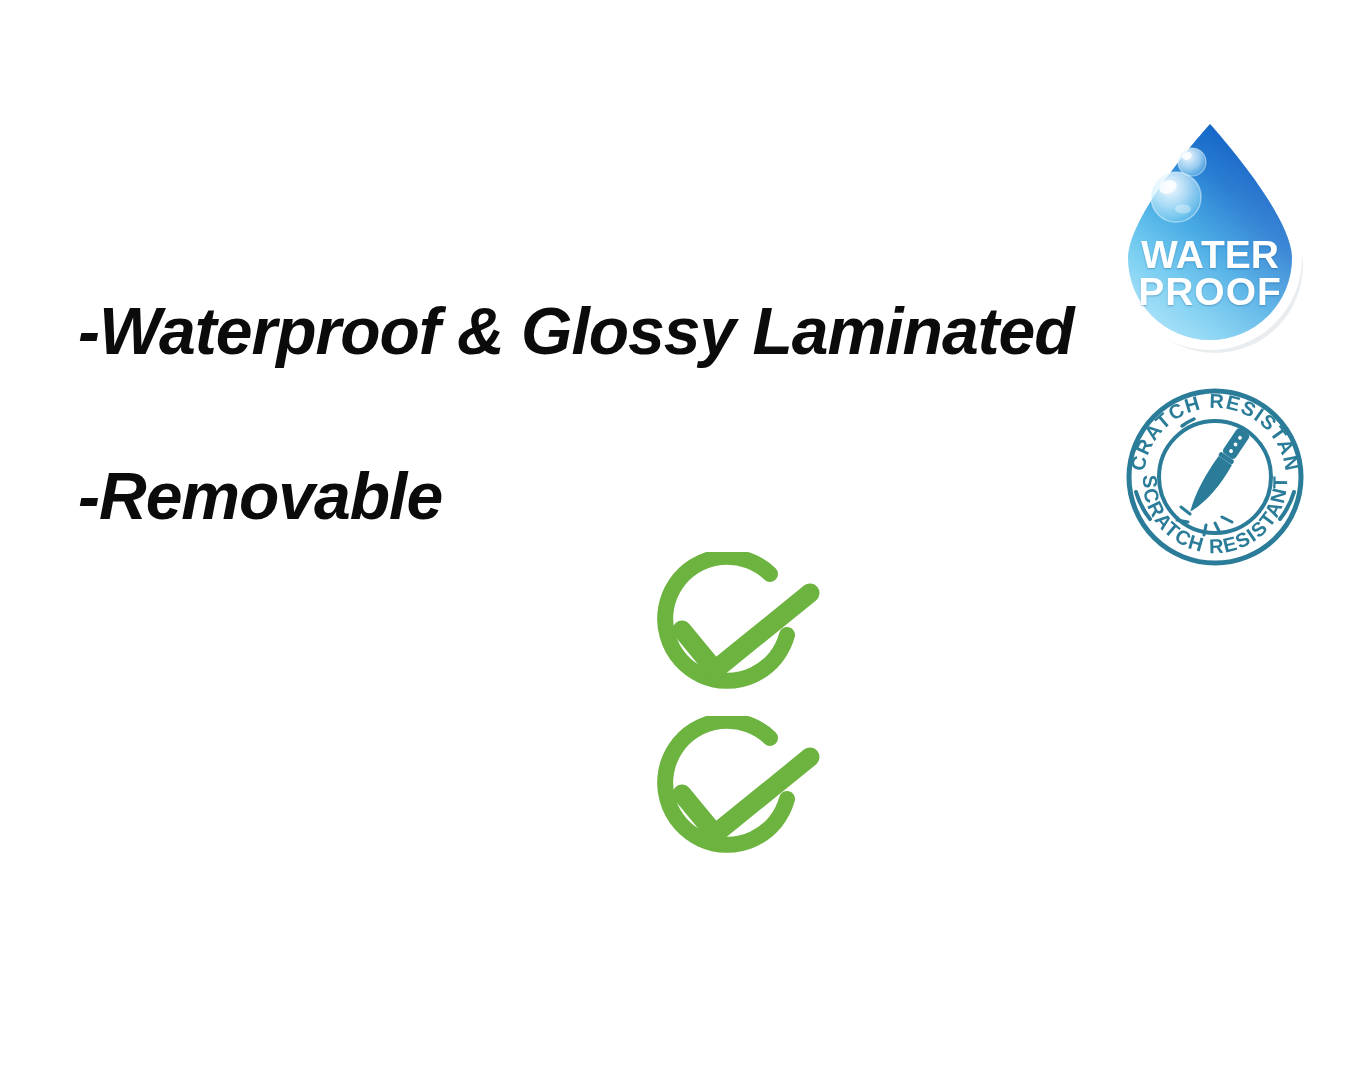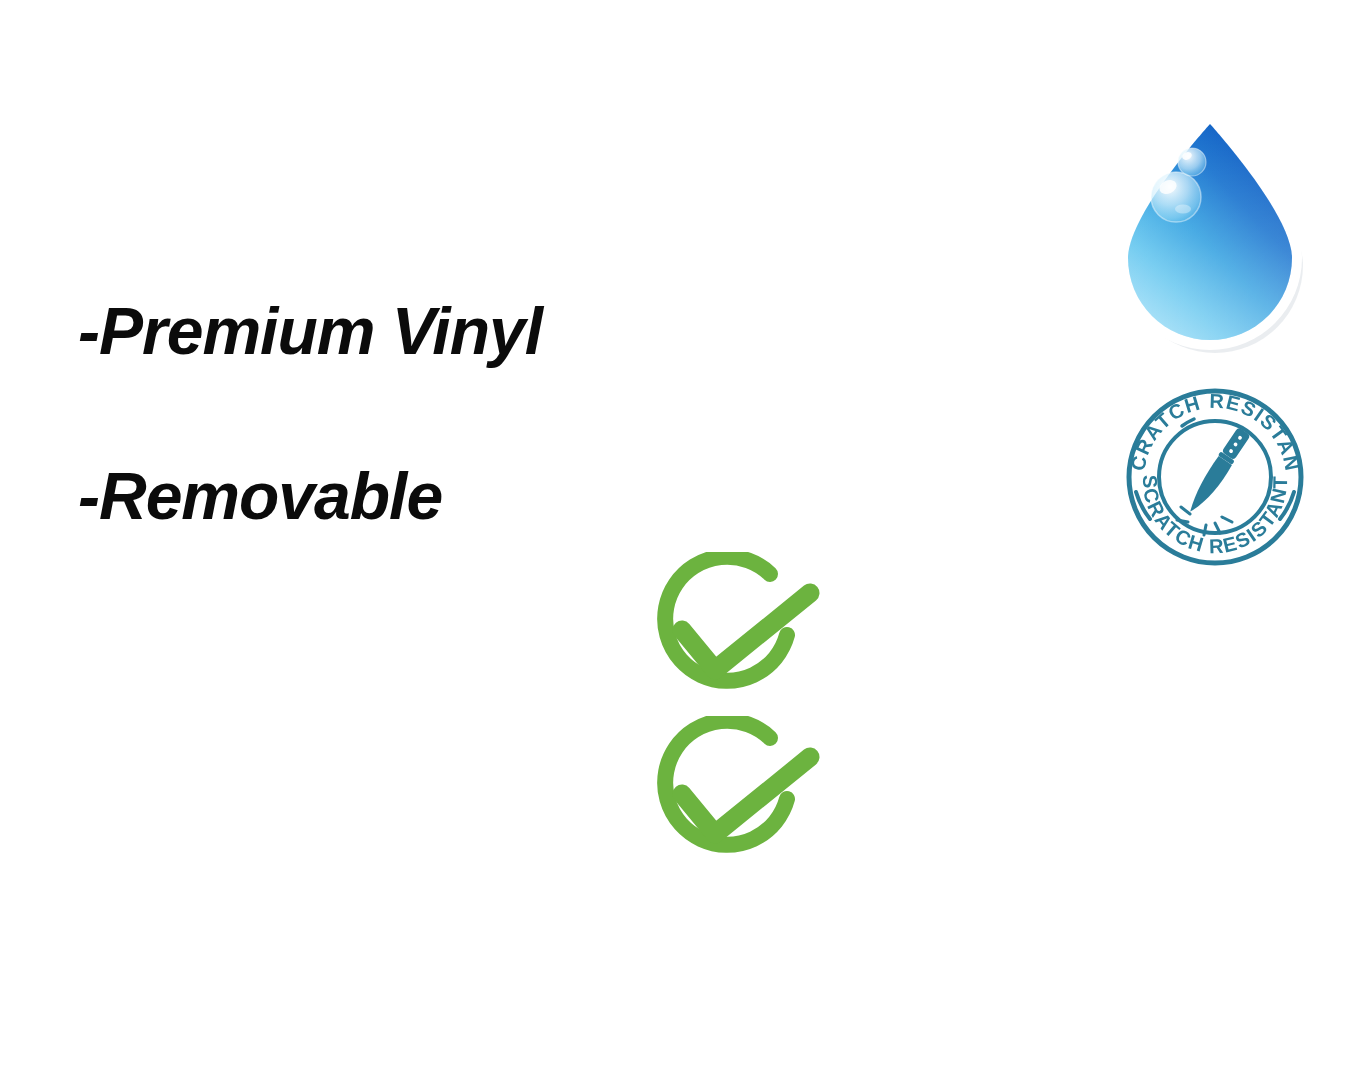--- a/index.html
+++ b/index.html
@@ -91,21 +91,21 @@
   }
   .scratch-badge svg { display: block; }
 </style>
 </head>
 <body>
 
 <div id="canvas">
 
   <div class="feature-list">
     <div class="feature-row">
-      <span class="feature-text">-Premium Vinyl</span>
+      <span class="feature-text">-Waterproof &amp; Glossy Laminated</span>
     </div>
     <div class="feature-row">
       <span class="feature-text">-Removable</span>
     </div>
   </div>
 
   <div class="check-icon check-1">
     <svg viewBox="0 0 182 166" width="182" height="166" aria-hidden="true">
 
       <path d="M 128 22
@@ -174,20 +174,24 @@
       <circle cx="72" cy="93" r="25" fill="url(#bubbleBig)"></circle>
       <circle cx="72" cy="93" r="25" fill="none" stroke="#ffffff" stroke-opacity="0.45" stroke-width="1.5"></circle>
       <ellipse cx="64" cy="83" rx="9" ry="6.5" fill="#ffffff" opacity="0.8" transform="rotate(-25 64 83)"></ellipse>
       <ellipse cx="79" cy="105" rx="8" ry="4.5" fill="#ffffff" opacity="0.35"></ellipse>
 
       <circle cx="88" cy="58" r="14" fill="url(#bubbleSm)"></circle>
       <circle cx="88" cy="58" r="14" fill="none" stroke="#ffffff" stroke-opacity="0.45" stroke-width="1.2"></circle>
       <ellipse cx="83" cy="52" rx="5" ry="3.6" fill="#ffffff" opacity="0.85" transform="rotate(-25 83 52)"></ellipse>
     </svg>
 
+    <div class="wp-text">
+      <div class="wp-line-1">WATER</div>
+      <div class="wp-line-2">PROOF</div>
+    </div>
   </div>
 
   <div class="scratch-badge">
     <svg viewBox="0 0 186 180" width="186" height="180" aria-hidden="true">
       <defs>
         <path id="arcTop" d="M 22 93 A 71 71 0 0 1 164 93"></path>
         <path id="arcBottom" d="M 21 95 A 72 72 0 0 0 165 95"></path>
       </defs>
 
       <circle cx="93" cy="91" r="86" fill="none" stroke="#2a7c99" stroke-width="5"></circle>

